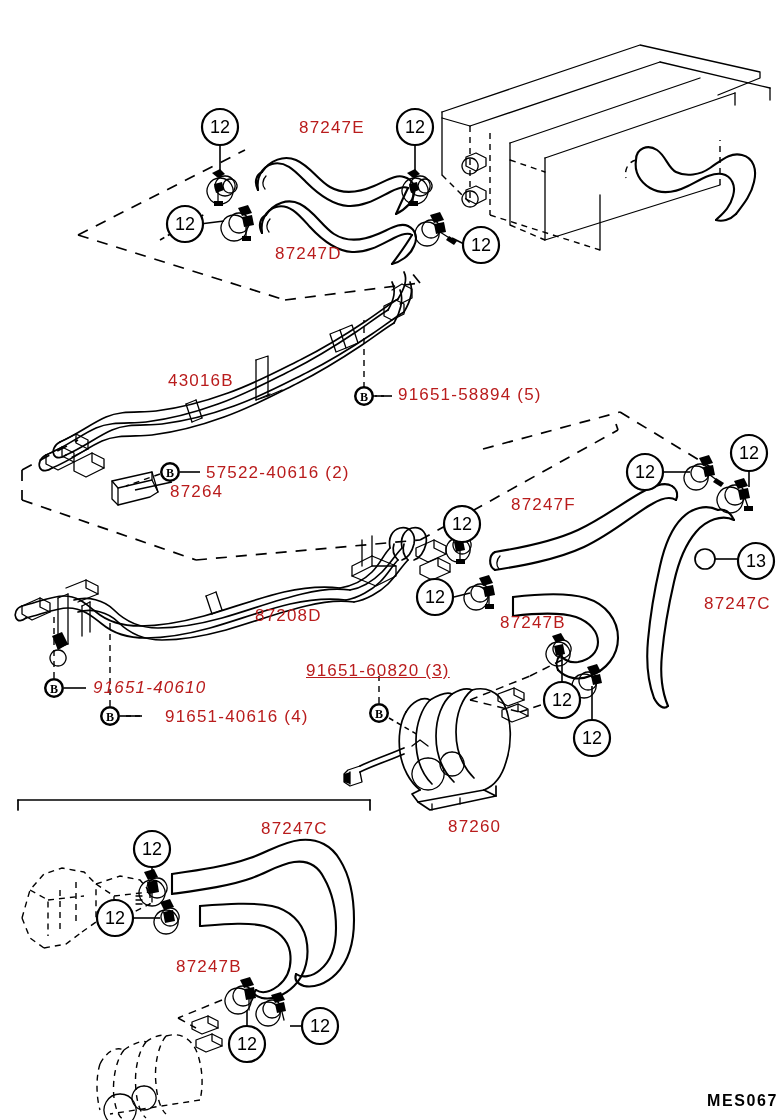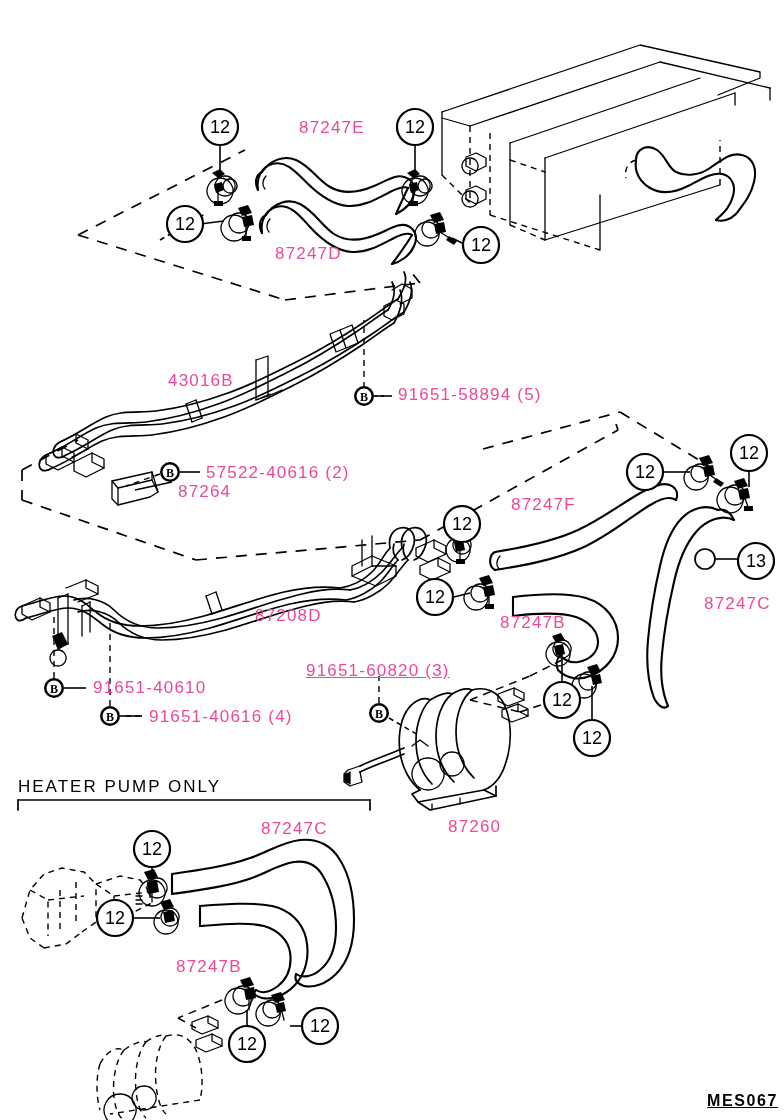--- a/index.html
+++ b/index.html
@@ -10,21 +10,21 @@
     color:#000;overflow:hidden;position:relative;
   }
   #stage{position:relative;width:784px;height:1120px;}
   svg#art{position:absolute;left:0;top:0;width:784px;height:1120px;}
   .lbl{
     position:absolute;
     font-family:"Liberation Sans", sans-serif;
     font-size:17px;
     letter-spacing:1.2px;
     white-space:nowrap;
-    color:#ec4899;
+    color:#b91c1c;
     font-weight:400;
   }
   .sheetcode{
     position:absolute;
     font-size:16px;
     letter-spacing:1.6px;
     font-weight:700;
   }
   .grouptitle{
     position:absolute;
@@ -505,34 +505,33 @@
       <path class="dsh3" d="M200 1100 L110 1114"></path>
     </g>
 
   </svg>
 
   <div class="lbl" style="left:299px;top:118px;">87247E</div>
   <div class="lbl" style="left:275px;top:244px;">87247D</div>
   <div class="lbl" style="left:168px;top:371px;">43016B</div>
   <div class="lbl" style="left:398px;top:385px;">91651-58894 (5)</div>
   <div class="lbl" style="left:206px;top:463px;">57522-40616 (2)</div>
-  <div class="lbl" style="left:178px;top:482px;">87264</div>
+  <div class="lbl" style="left:170px;top:482px;">87264</div>
   <div class="lbl" style="left:511px;top:495px;">87247F</div>
   <div class="lbl" style="left:255px;top:566px;margin-top:40px;">87208D</div>
   <div class="lbl" style="left:704px;top:594px;">87247C</div>
   <div class="lbl" style="left:500px;top:613px;">87247B</div>
   <div class="lbl" style="left:306px;top:661px;text-decoration:underline;">91651-60820 (3)</div>
-  <div class="lbl" style="left:93px;top:678px;">91651-40610</div>
-  <div class="lbl" style="left:149px;top:707px;">91651-40616 (4)</div>
+  <div class="lbl" style="left:93px;top:678px;font-style:italic;">91651-40610</div>
+  <div class="lbl" style="left:165px;top:707px;">91651-40616 (4)</div>
   <div class="lbl" style="left:428px;top:817px;margin-left:20px;">87260</div>
   <div class="lbl" style="left:261px;top:819px;">87247C</div>
   <div class="lbl" style="left:176px;top:957px;">87247B</div>
 
-  <div class="grouptitle" style="left:18px;top:777px;">HEATER PUMP ONLY</div>
-  <div class="sheetcode" style="left:707px;top:1092px;text-decoration:underline;">MES067</div>
+  <div class="sheetcode" style="left:707px;top:1092px;">MES067</div>
 
   <svg style="position:absolute;left:0;top:0;width:784px;height:1120px;pointer-events:none;">
     <g id="callout-bubbles">
         <g>
           <circle cx="220" cy="127" r="18" fill="#fff" stroke="#000" stroke-width="2.2"></circle>
           <text x="220" y="133" text-anchor="middle" font-family="&quot;Liberation Sans&quot;, sans-serif" font-size="18" fill="#000">12</text>
         </g>
         <g>
           <circle cx="415" cy="127" r="18" fill="#fff" stroke="#000" stroke-width="2.2"></circle>
           <text x="415" y="133" text-anchor="middle" font-family="&quot;Liberation Sans&quot;, sans-serif" font-size="18" fill="#000">12</text>

